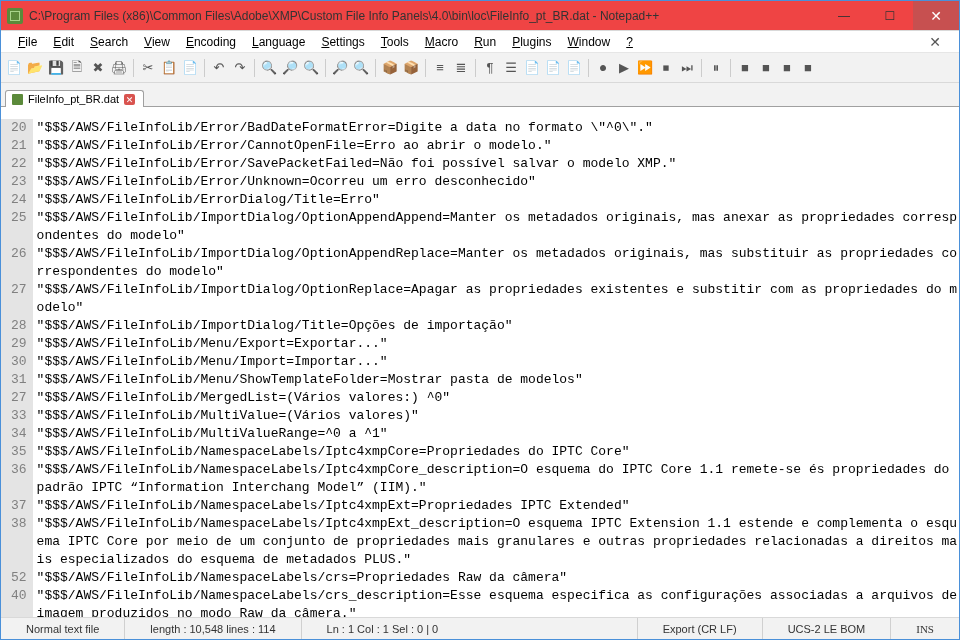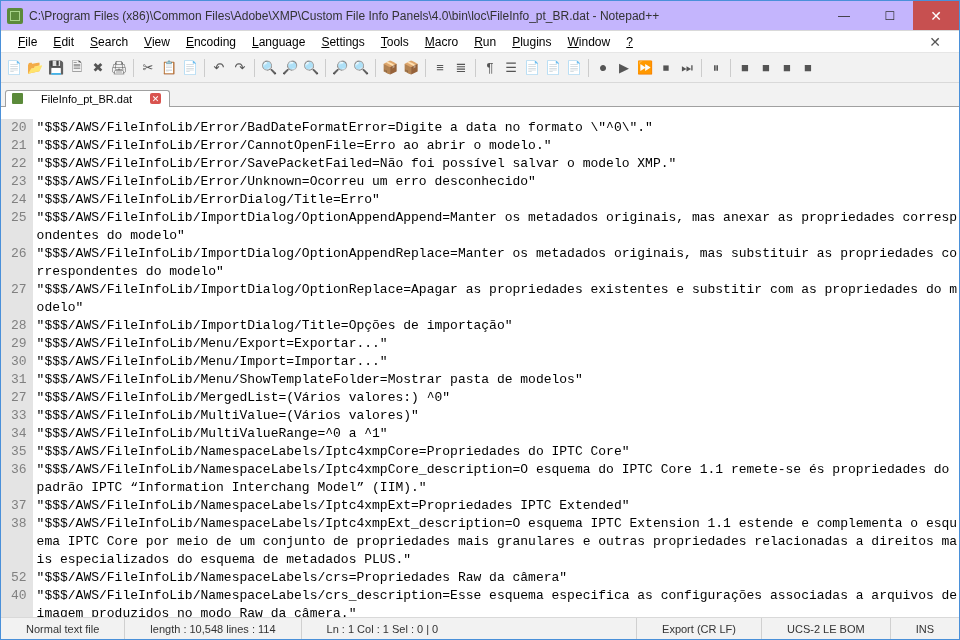--- a/index.html
+++ b/index.html
@@ -1,42 +1,42 @@
 <!DOCTYPE html>
 <html><head>
 <meta charset="utf-8">
 <style>
 * { margin: 0; padding: 0; box-sizing: border-box; }
 body { font-family: "Segoe UI", Tahoma, sans-serif; font-size: 12px; background: #fff; width: 960px; height: 640px; overflow: hidden; display: flex; flex-direction: column; border: 1px solid #4a90d9; }
-.titlebar { height: 30px; background: #c4b5fd; display: flex; align-items: center; padding-left: 6px; border-bottom: 1px solid #d9d9d9; }
+.titlebar { height: 30px; background: #ef4444; display: flex; align-items: center; padding-left: 6px; border-bottom: 1px solid #d9d9d9; }
 .titlebar .icon { width: 16px; height: 16px; background: #5b8a3a; margin-right: 6px; border-radius: 2px; position: relative; }
 .titlebar .icon::after{content:"";position:absolute;left:3px;top:3px;width:8px;height:8px;border:1px solid #a8d48a;}
 .titlebar .title { flex: 1; color: #333; font-size: 12px; white-space: nowrap; overflow: hidden; }
 .winbtns { display: flex; height: 100%; }
 .winbtn { width: 46px; display: flex; align-items: center; justify-content: center; color: #333; font-size: 12px; }
 .winbtn.close { background: #c75050; color: #fff; font-size: 14px; }
 .menubar { height: 22px; display: flex; align-items: center; padding: 0 10px; gap: 2px; background: #fff; border-bottom: 1px solid #e6e6e6; }
 .menuitem { padding: 2px 7px; cursor: default; }
 .menuitem u { text-decoration: underline; }
 .menubar .closex { margin-left: auto; padding-right: 8px; font-size: 14px; color: #555; }
 .toolbar { height: 30px; background: #f2f2f2; border-bottom: 1px solid #d9d9d9; display: flex; align-items: center; padding: 0 4px; gap: 3px; overflow: hidden; }
 .tbtn { width: 18px; height: 18px; display: flex; align-items: center; justify-content: center; font-size: 13px; color: #555; }
 .tsep { width: 1px; height: 18px; background: #ccc; margin: 0 2px; }
 .tabbar { height: 24px; background: #f2f2f2; border-bottom: 1px solid #a0a0a0; display: flex; align-items: flex-end; padding-left: 4px; }
-.tab { background: #fff; border: 1px solid #a0a0a0; border-bottom: none; padding: 2px 8px 2px 6px; display: flex; align-items: flex-start; gap: 18px; font-size: 11px; border-radius: 3px 3px 0 0; position: relative; top: 1px; }
+.tab { background: #fff; border: 1px solid #a0a0a0; border-bottom: none; padding: 2px 8px 2px 6px; display: flex; align-items: flex-end; gap: 5px; font-size: 11px; border-radius: 3px 3px 0 0; position: relative; top: 1px; }
 .tab .sq { width: 11px; height: 11px; background: #5b8a3a; border-radius: 1px; }
 .tab .tclose { width: 11px; height: 11px; background: #d9534f; color: #fff; font-size: 9px; display: flex; align-items: center; justify-content: center; border-radius: 2px; }
 .editor { flex: 1; display: flex; overflow: auto; font-family: "Courier New", monospace; font-size: 13px; line-height: 18px; background: #fff; margin-top: 12px; }
 .gutter { background: #e4e4e4; color: #808080; text-align: right; padding: 0 6px 0 10px; user-select: none; }
 .gutter div { height: 18px; }
 .code { flex: 1; padding-left: 4px; color: #000; white-space: pre-wrap; word-break: break-all; }
 .codeline { min-height: 18px; }
 .statusbar { height: 22px; background: #f2f2f2; border-top: 1px solid #d9d9d9; display: flex; align-items: center; font-size: 11px; color: #333; }
 .statusbar > div { padding: 0 25px; border-right: 1px solid #d0d0d0; height: 100%; display: flex; align-items: center; }
-.statusbar > div:last-child { border-right: none; }
+.statusbar > div:last-child { border-right: none; font-family: Liberation Serif, serif; }
 .sfill { flex: 1; }
 </style>
 </head>
 <body>
 
 <div class="titlebar">
   <div class="icon"></div>
   <div class="title">C:\Program Files (x86)\Common Files\Adobe\XMP\Custom File Info Panels\4.0\bin\loc\FileInfo_pt_BR.dat - Notepad++</div>
   <div class="winbtns">
     <div class="winbtn">—</div>

